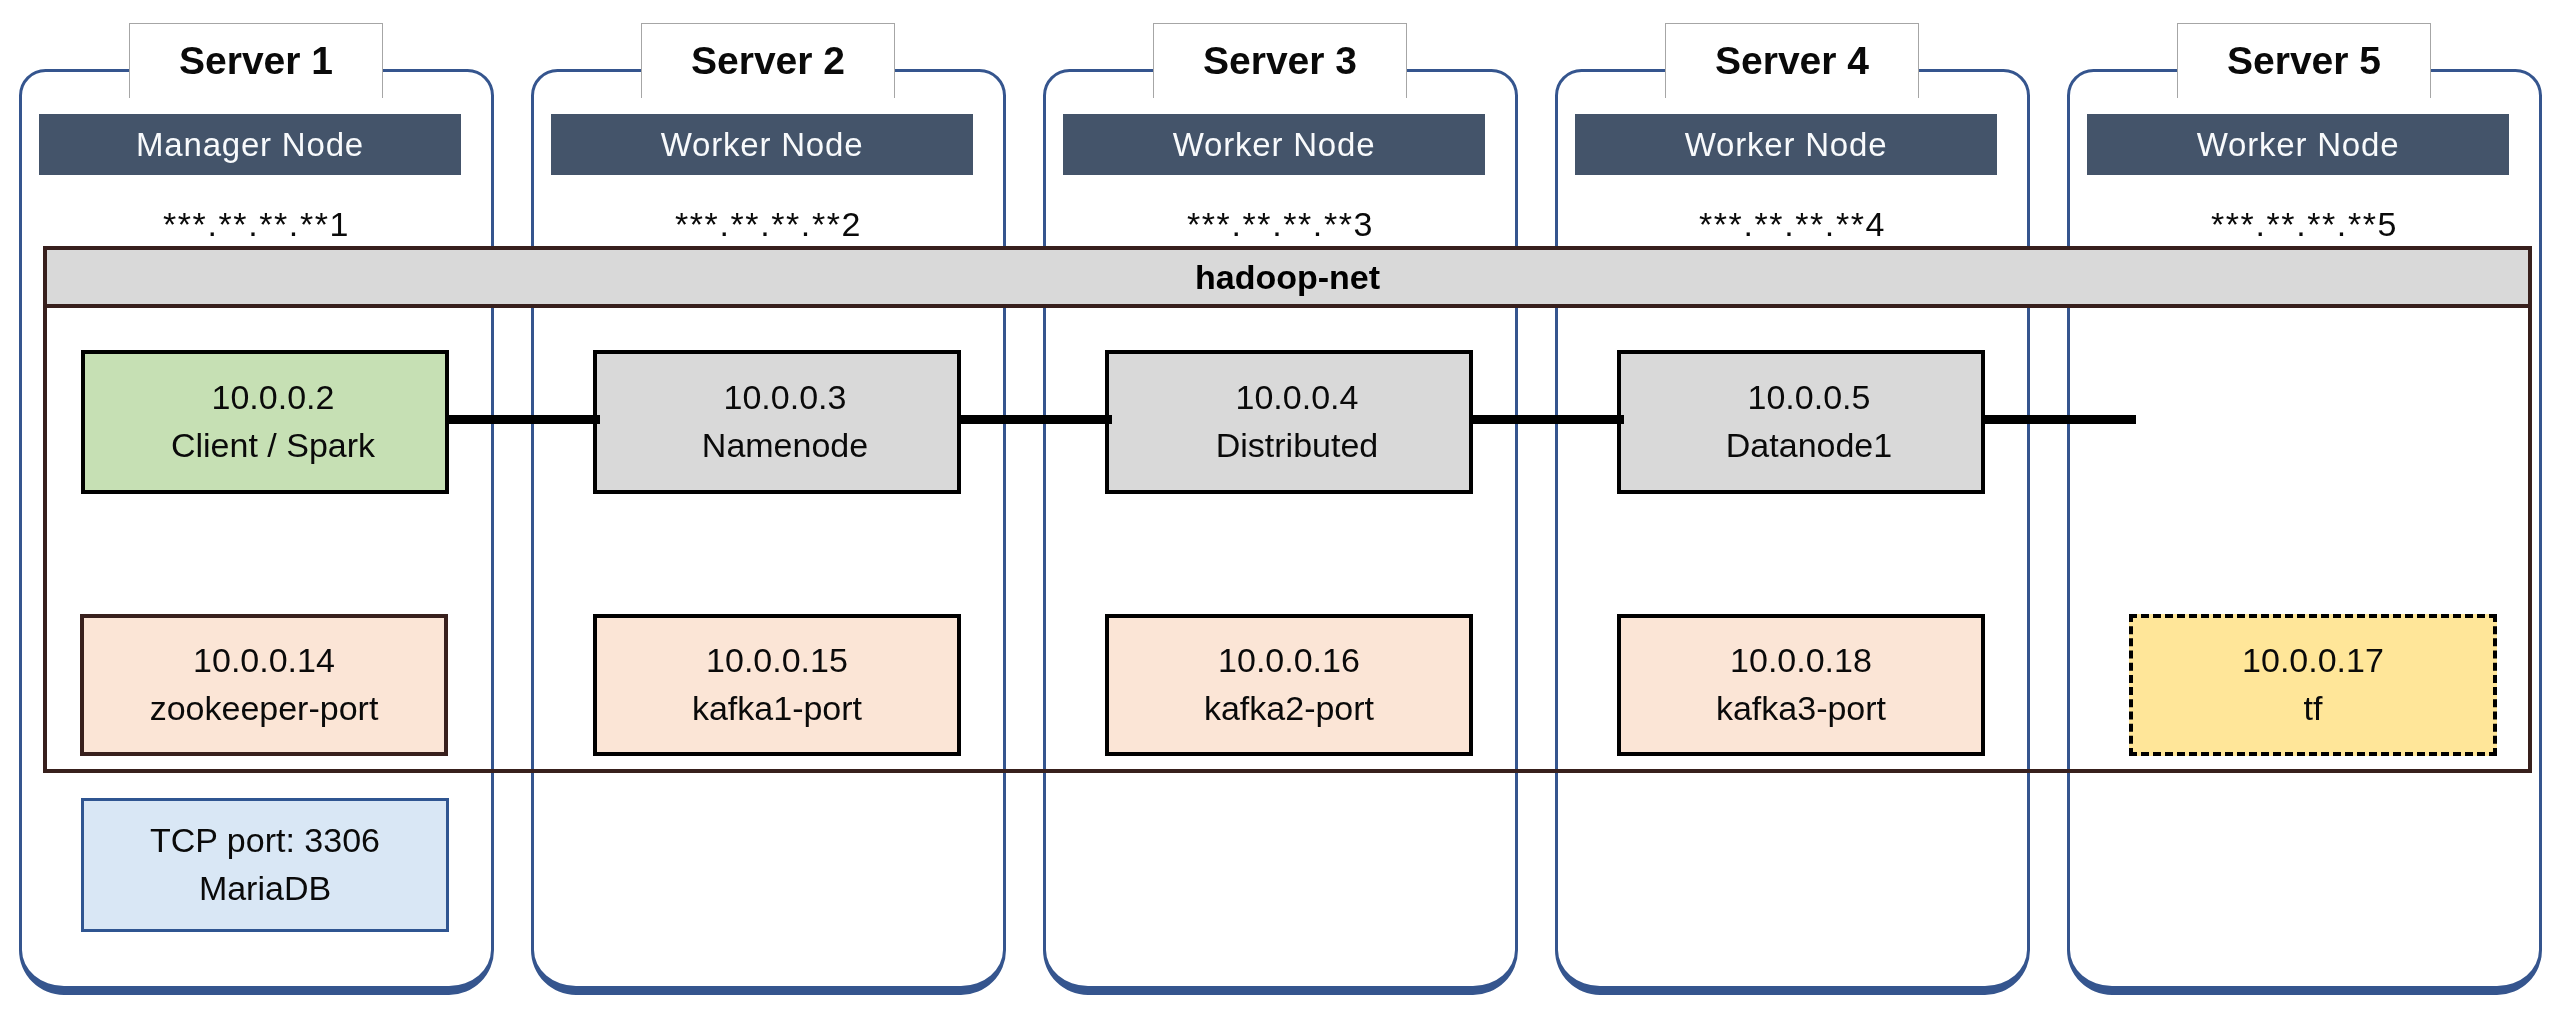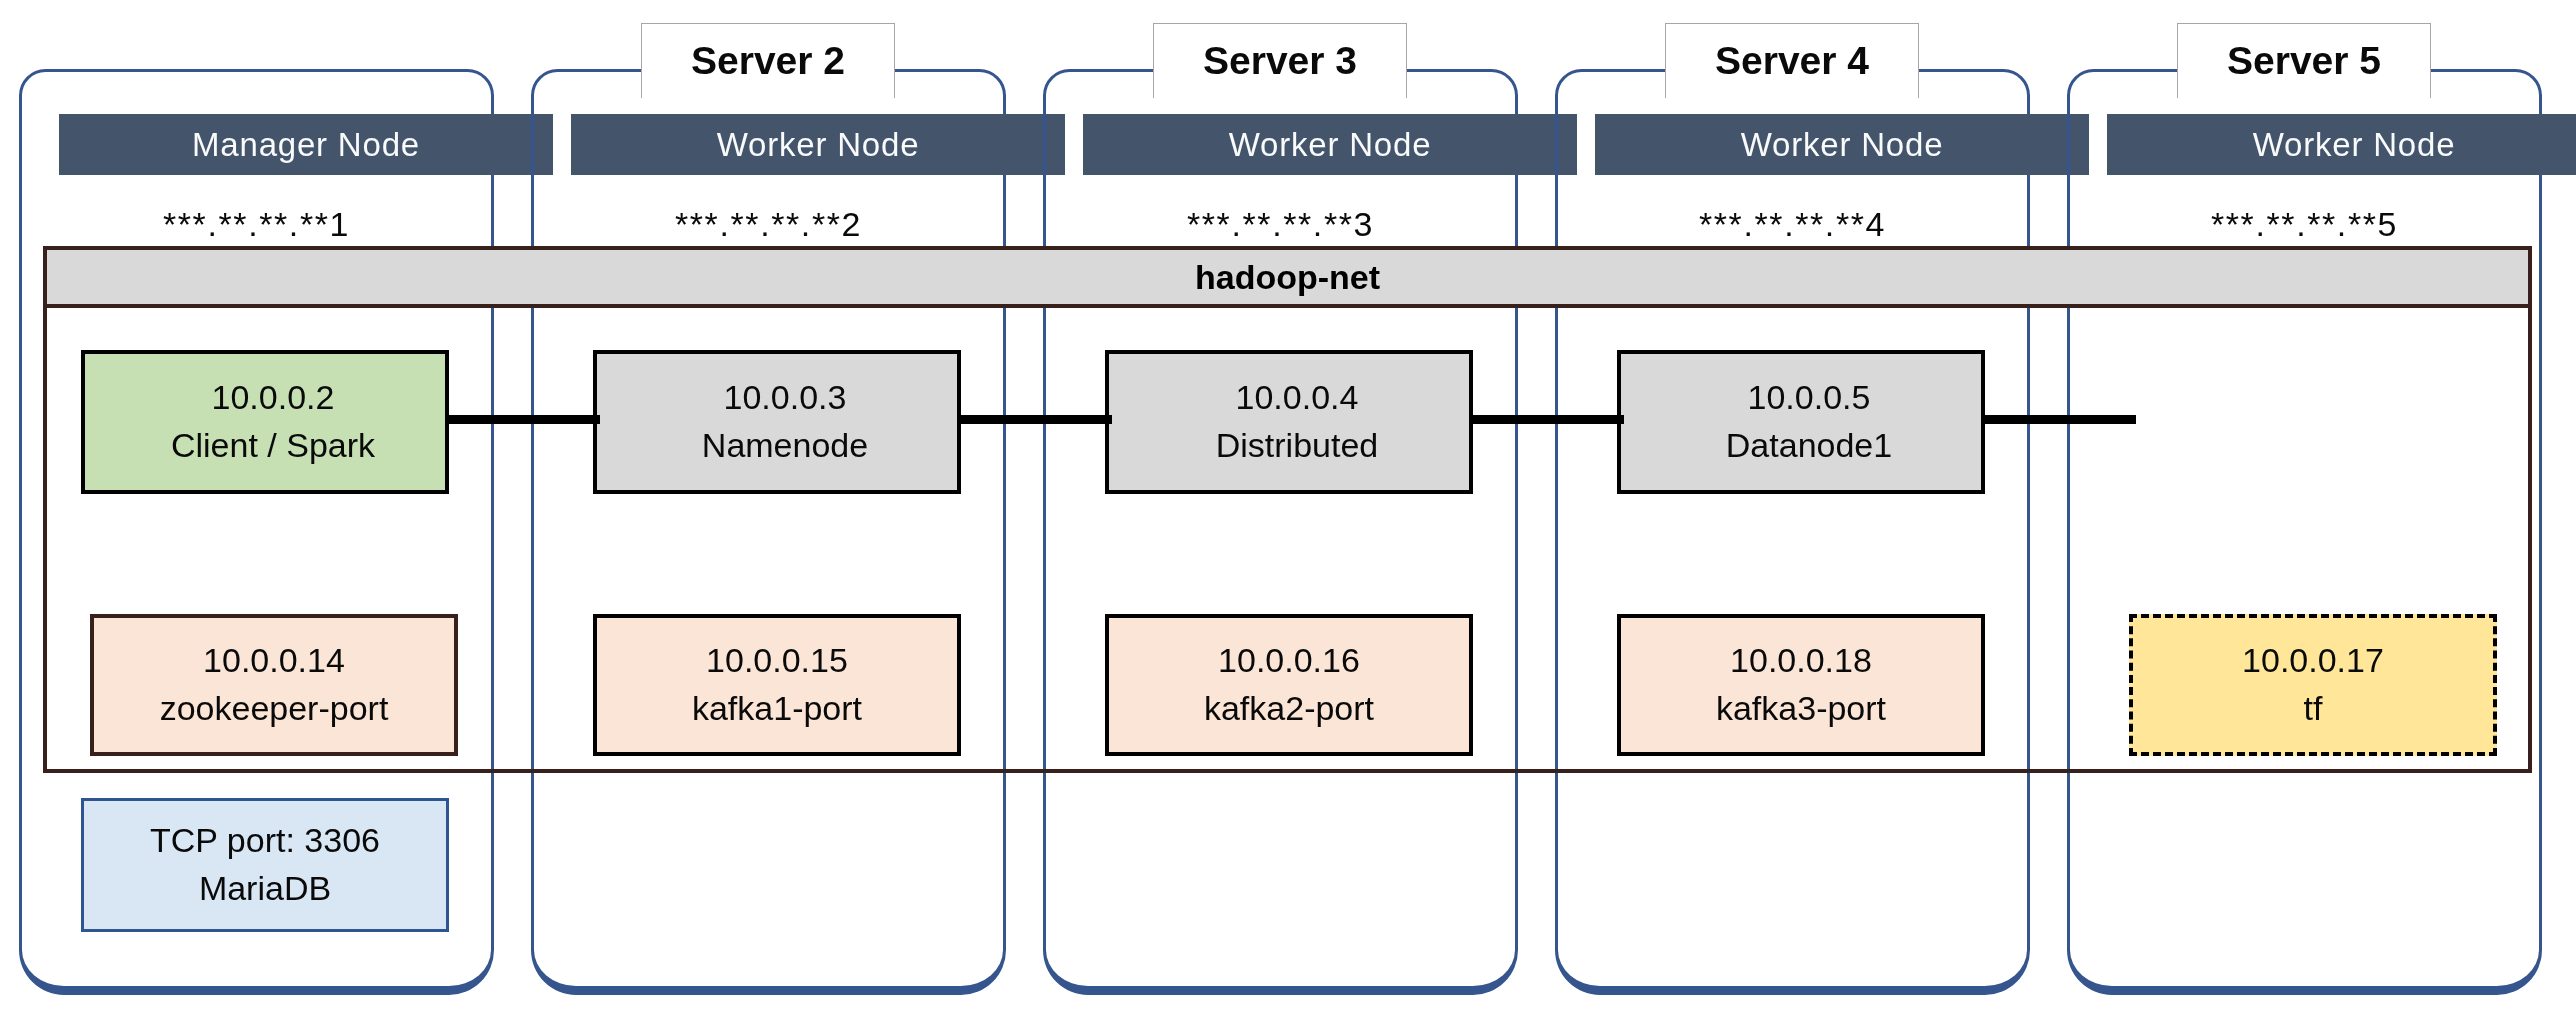--- a/index.html
+++ b/index.html
@@ -13,23 +13,23 @@
     border:3.1px solid var(--accent-blue); border-bottom-width:9.4px;
     border-radius:26.5px 26.5px 45px 45px; box-sizing:border-box; background:transparent;
   }
   .tab {
     position:absolute; left:110px; top:23.4px; width:254px; height:75px;
     background:#ffffff; border:1.6px solid var(--tab-border); border-bottom:none;
     box-sizing:border-box; display:flex; align-items:center; justify-content:center;
     font-size:39px; font-weight:bold; color:#0a0a0a; z-index:2;
   }
   .role {
-    position:absolute; left:20px; top:114px; width:494px; height:61px;
+    position:absolute; left:20px; top:114px; width:422px; height:61px;
     background:var(--header-bg); color:#f8fafc; font-size:33px; letter-spacing:0.8px;
-    display:flex; align-items:center; justify-content:center; box-sizing:border-box;margin-left:20px;
+    display:flex; align-items:center; justify-content:center; box-sizing:border-box;
   }
   .ip {
     position:absolute; left:0; top:201px; width:475px; height:47px;
     font-size:34px; letter-spacing:1.6px; color:#0a0a0a;
     display:flex; align-items:center; justify-content:center;
   }
   .net-container {
     position:absolute; left:43px; top:246px; width:2489px; height:527px;
     border:4.7px solid var(--net-border); box-sizing:border-box; z-index:2;
   }
@@ -58,20 +58,23 @@
   .db-node   { top:798px; height:134px; background:var(--db-bg); border:3.9px solid var(--db-border); }
   .conn { position:absolute; top:415px; height:8.6px; width:153px; background:#000; z-index:5; }
 </style>
 </head>
 <body>
 
 <div class="stage">
 
   <div class="col" style="left:19px">
     <div class="col-rect"></div>
+    <div class="tab">
+      <span>Server 1</span>
+    </div>
     <div class="role">
       <span>Manager Node</span>
     </div>
     <div class="ip">***.**.**.**1</div>
   </div>
 
   <div class="col" style="left:531px">
     <div class="col-rect"></div>
     <div class="tab">
       <span>Server 2</span>
@@ -137,21 +140,21 @@
     <span>10.0.0.5</span>
     <span>Datanode1</span>
   </div>
 
   <div class="conn" style="left:447px"></div>
   <div class="conn" style="left:959px"></div>
   <div class="conn" style="left:1471px"></div>
   <div class="conn" style="left:1983px"></div>
 
 
-  <div class="node port-node brown-border" style="left:90px">
+  <div class="node port-node brown-border" style="left:80px">
     <span>10.0.0.14</span>
     <span>zookeeper-port</span>
   </div>
   <div class="node port-node" style="left:593px">
     <span>10.0.0.15</span>
     <span>kafka1-port</span>
   </div>
   <div class="node port-node" style="left:1105px">
     <span>10.0.0.16</span>
     <span>kafka2-port</span>

